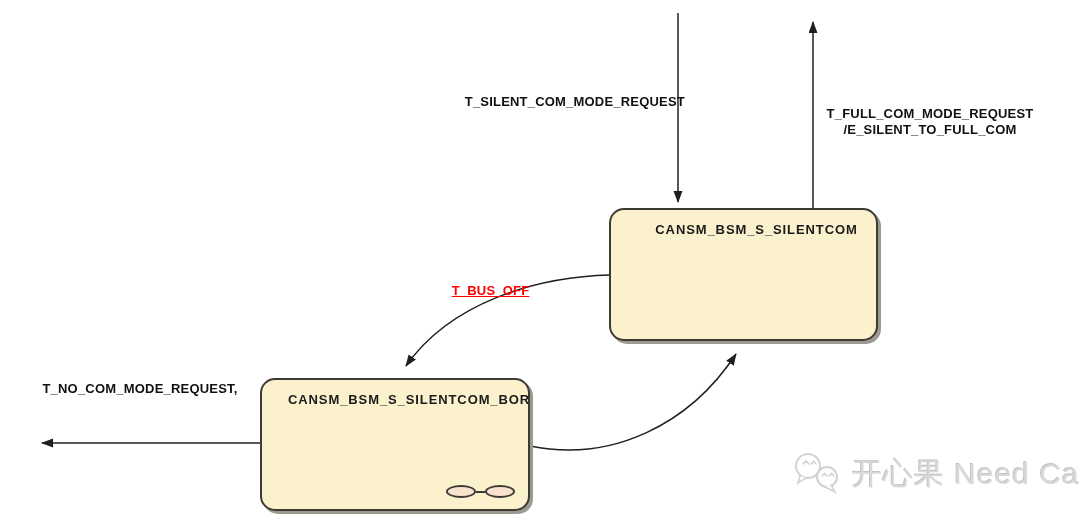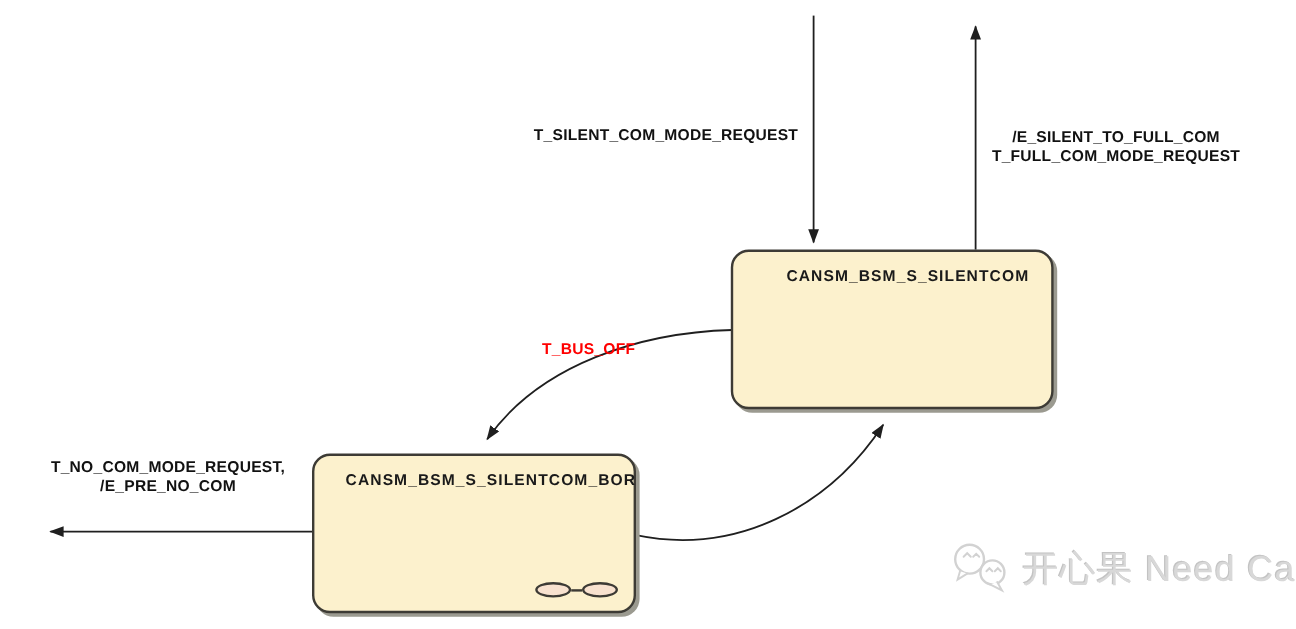--- a/index.html
+++ b/index.html
@@ -36,24 +36,24 @@
     width:30px;height:13px;border:2px solid #3d3b35;border-radius:50%;
     background:#f8e2cf;box-sizing:border-box;
   }
   .bridge{width:9px;height:0;border-top:2px solid #3d3b35;}
 
   .edge-label{
     position:absolute;text-align:center;
     font-size:13px;font-weight:bold;color:#111111;
     line-height:16px;letter-spacing:0.2px;white-space:nowrap;
   }
-  #label-silent-com-request{left:425px;top:105px;width:260px;}
+  #label-silent-com-request{left:425px;top:94px;width:260px;text-align:right;}
   #label-full-com-request{left:812px;top:106px;width:236px;}
   #label-no-com-request{left:18px;top:381px;width:244px;}
-  #label-bus-off{left:443px;top:283px;width:95px;color:var(--bus-off-color,#ff0000);}
+  #label-bus-off{left:443px;top:283px;width:95px;color:var(--bus-off-color,#ff0000);text-decoration:underline;}
 
   .watermark{
     position:absolute;left:791px;top:451px;
     display:flex;align-items:center;gap:7px;
   }
   .watermark-text{
     font-size:30px;
     color:var(--watermark-color,#d8d8d8);
     text-shadow:-1px -1px 0 #c3c3c3, 1px 1px 0 #ffffff;
     letter-spacing:1px;white-space:nowrap;
@@ -88,31 +88,30 @@
       <span class="bridge"></span>
       <span class="lens"></span>
     </div>
   </div>
 
   <div class="edge-label" id="label-silent-com-request">
     <div>T_SILENT_COM_MODE_REQUEST</div>
   </div>
 
   <div class="edge-label" id="label-full-com-request">
+    <div>T_FULL_COM_MODE_REQUEST</div>
     <div>/E_SILENT_TO_FULL_COM</div>
-    <div>T_FULL_COM_MODE_REQUEST</div>
   </div>
 
   <div class="edge-label" id="label-bus-off">
     <div>T_BUS_OFF</div>
   </div>
 
   <div class="edge-label" id="label-no-com-request">
     <div>T_NO_COM_MODE_REQUEST,</div>
-    <div>/E_PRE_NO_COM</div>
   </div>
 
   <div class="watermark">
     <svg width="54" height="46" viewBox="0 0 54 46" fill="none" stroke="#d2d2d2" stroke-width="2" stroke-linecap="round">
       <circle cx="17" cy="15" r="12"></circle>
       <path d="M9,25 L7,32 L15,27" fill="#ffffff" stroke-width="1.6"></path>
       <path d="M12,13 l3,-3 l3,3" stroke-width="1.6"></path>
       <path d="M20,13 l2.5,-2.5 l2.5,2.5" stroke-width="1.6"></path>
       <circle cx="36" cy="26" r="10" fill="#ffffff"></circle>
       <path d="M40,34 L44,41 L34,36" fill="#ffffff" stroke-width="1.6"></path>

